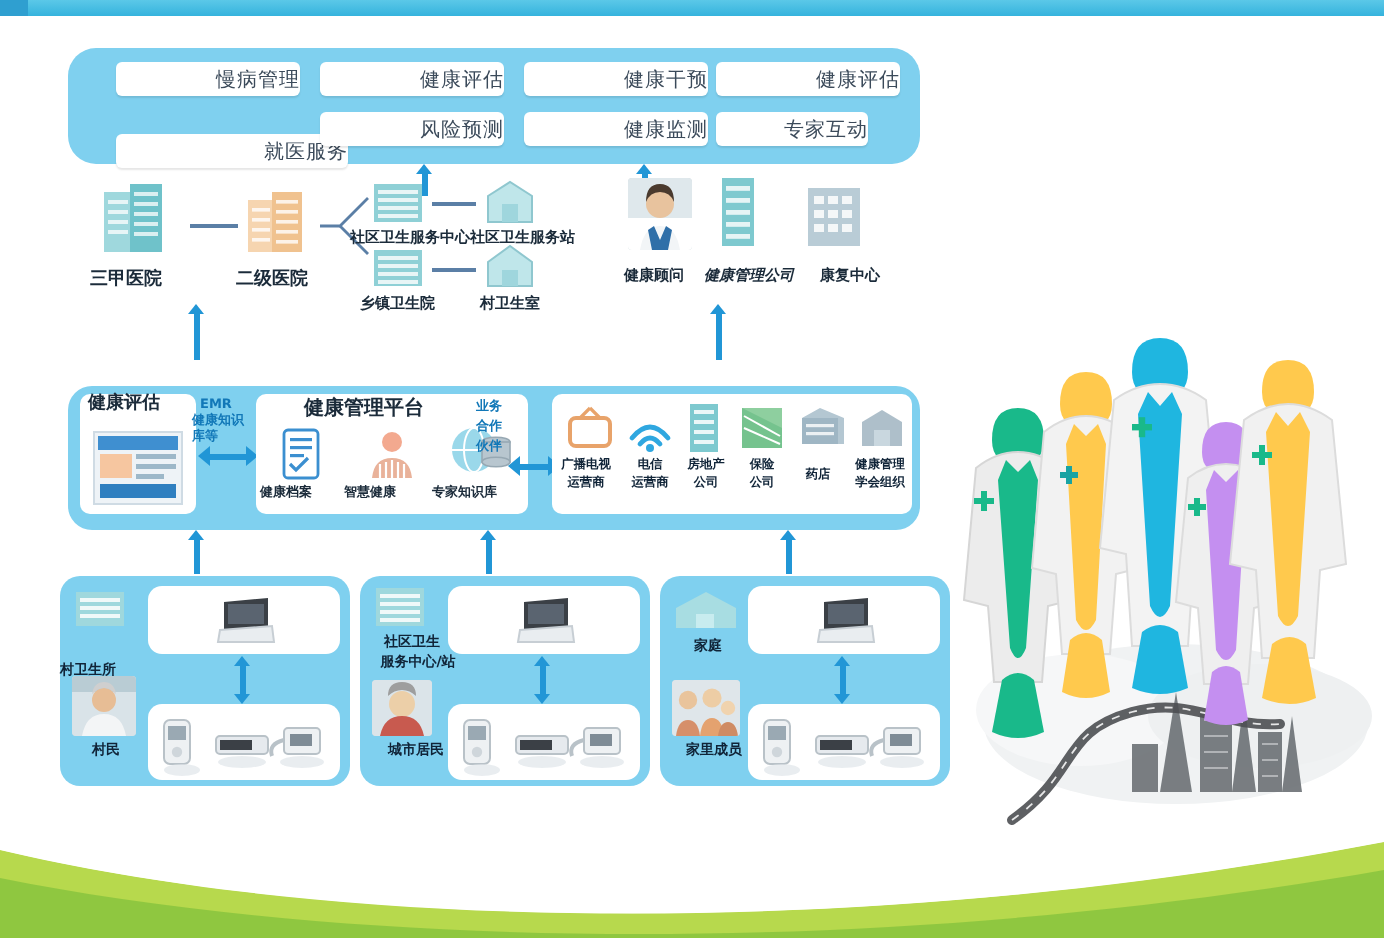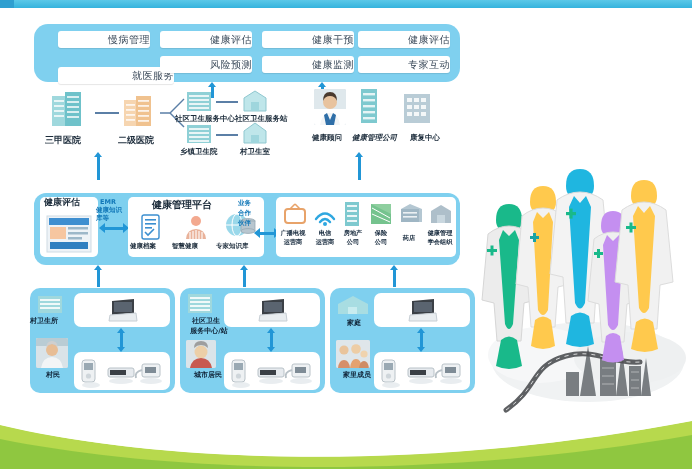--- a/index.html
+++ b/index.html
@@ -194,21 +194,21 @@
 
   <div class="chip" style="left:58px;top:67px;width:116px;height:17px;">
     <span>就医服务</span>
   </div>
   <div class="chip" style="left:160px;top:56px;width:92px;height:17px;">
     <span>风险预测</span>
   </div>
   <div class="chip" style="left:262px;top:56px;width:92px;height:17px;">
     <span>健康监测</span>
   </div>
-  <div class="chip" style="left:358px;top:56px;width:92px;height:17px;">
+  <div class="chip" style="left:358px;top:56px;width:76px;height:17px;">
     <span>专家互动</span>
   </div>
 
   <div class="uparrow" style="left:208px;top:82px;height:16px;">
     <div class="head"></div>
       <div class="stem" style="height:12px;"></div>
   </div>
   <div class="uparrow" style="left:318px;top:82px;height:16px;">
     <div class="head"></div>
       <div class="stem" style="height:12px;"></div>
@@ -529,21 +529,21 @@
   <div class="ico" style="left:36px;top:294px;width:30px;height:22px;">
     <svg width="30" height="22" viewBox="0 0 30 22">
       <rect x="2" y="2" width="24" height="17" fill="#9fd8dd"></rect>
       <g fill="#ffffff" opacity=".85">
         <rect x="4" y="5" width="20" height="2"></rect>
           <rect x="4" y="9" width="20" height="2"></rect>
         <rect x="4" y="13" width="20" height="2"></rect>
       </g>
     </svg>
   </div>
-  <div class="caption" style="left:30px;top:318px;width:28px;">村卫生所</div>
+  <div class="caption" style="left:30px;top:332px;width:28px;">村卫生所</div>
 
   <div class="photo" style="left:36px;top:338px;width:32px;height:30px;">
     <svg width="32" height="30" viewBox="0 0 32 30">
       <rect width="32" height="30" fill="#d9e3e8"></rect>
       <rect x="0" y="0" width="32" height="8" fill="#b9ccd4"></rect>
       <circle cx="16" cy="12" r="6" fill="#e7bd95"></circle>
       <path d="M5 30 q2 -11 11 -11 q9 0 11 11Z" fill="#f3f5f6"></path>
       <path d="M10 9 q1 -6 6 -6 q5 0 6 6 q-3 -3 -6 -3 q-3 0 -6 3Z" fill="#cfcfcf"></path>
     </svg>
   </div>

